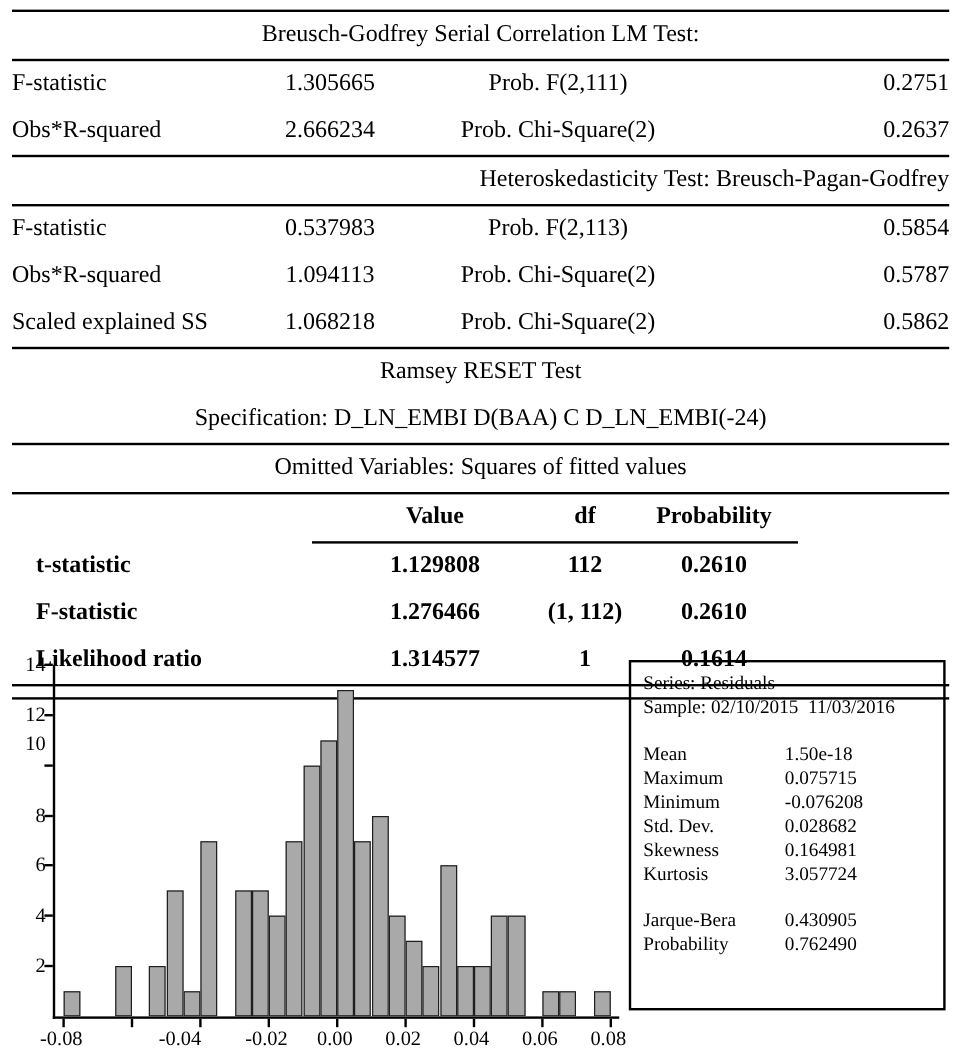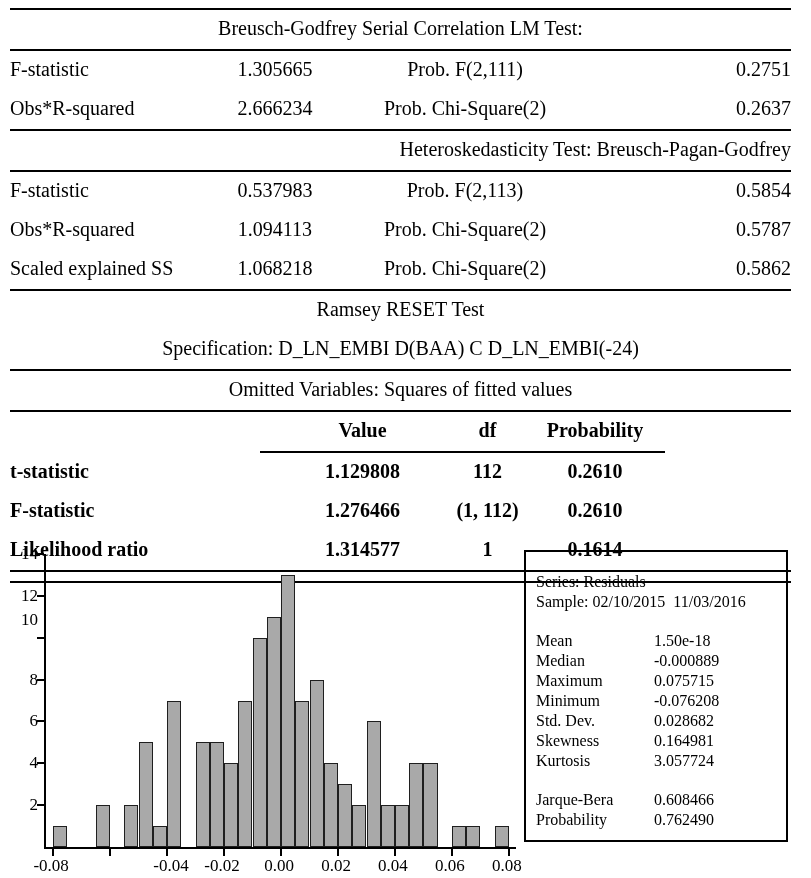--- a/index.html
+++ b/index.html
@@ -16,42 +16,42 @@
   .t-title { text-align: center; padding: 7px 0 9px; }
   .t-title.left { text-align: right; }
 
   .trow { display: grid; grid-template-columns: 180px 170px 210px 221px; padding: 7px 0 9px; }
   .c-label { text-align: left; }
   .c-value { text-align: center; }
   .c-prob  { text-align: center; }
   .c-pval  { text-align: right; }
 
   .rrow { display: grid; grid-template-columns: 250px 205px 45px 170px; width: 670px; padding: 7px 0 9px; font-weight: bold; }
-  .r-label { text-align: left; }
+  .r-label { text-align: left; margin-left: 20px; }
   .r-value { text-align: center; }
   .r-df { display: flex; justify-content: center; white-space: nowrap; }
   .r-prob { text-align: center; }
   .subline { border-top: 2px solid #000; margin-left: 250px; width: 405px; }
 
   
   .hist { position: absolute; left: 10px; top: 545px; width: 791px; height: 330px; font-size: 17px; line-height: 20px; }
   .plot-area {
     position: absolute; left: 34px; top: 9px; width: 470px; height: 293px;
     box-sizing: content-box;
     border-left: 2px solid #000; border-bottom: 2px solid #000;
   }
   .bar { position: absolute; bottom: 0; background: #a9a9a9; border: 1px solid #1f1f1f; }
   .ytick { position: absolute; left: -9px; width: 7px; height: 2px; background: #000; }
   .xtick { position: absolute; bottom: -9px; width: 2px; height: 7px; background: #000; }
   .ylab { position: absolute; left: 0; width: 28px; text-align: right; }
   .xlab { position: absolute; width: 56px; text-align: center; top: 311px; }
 
   .sbox {
     position: absolute; left: 514px; top: 5px; width: 264px; height: 292px;
-    border: 2px solid #000; padding: 20px 10px; font-size: 16px; line-height: 20px;
+    border: 2px solid #000; padding: 8px 10px; font-size: 16px; line-height: 20px;
   }
   .sline { white-space: pre; }
   .sgap { height: 19px; }
   .srow { display: grid; grid-template-columns: 118px auto; }
 </style>
 </head>
 <body>
 
 <div class="doc">
 
@@ -183,24 +183,20 @@
   <div class="sbox">
     <div class="sline">Series: Residuals</div>
     <div class="sline">Sample: 02/10/2015  11/03/2016</div>
     <div class="sgap"></div>
 
     <div class="srow">
       <span>Mean</span>
       <span>1.50e-18</span>
     </div>
     <div class="srow">
-      <span>Median</span>
-      <span>-0.000889</span>
-    </div>
-    <div class="srow">
       <span>Maximum</span>
       <span>0.075715</span>
     </div>
     <div class="srow">
       <span>Minimum</span>
       <span>-0.076208</span>
     </div>
     <div class="srow">
       <span>Std. Dev.</span>
       <span>0.028682</span>
@@ -210,36 +206,36 @@
       <span>0.164981</span>
     </div>
     <div class="srow">
       <span>Kurtosis</span>
       <span>3.057724</span>
     </div>
     <div class="sgap"></div>
 
     <div class="srow">
       <span>Jarque-Bera</span>
-      <span>0.608466</span>
+      <span>0.430905</span>
     </div>
     <div class="srow">
       <span>Probability</span>
       <span>0.762490</span>
     </div>
   </div>
 <div class="ylab" style="top: 250.1px;">2</div>
     <div class="ylab" style="top: 208.3px;">4</div>
     <div class="ylab" style="top: 166.4px;">6</div>
     <div class="ylab" style="top: 124.6px;">8</div>
     <div class="ylab" style="top: 65px;">10</div>
     <div class="ylab" style="top: 40.9px;">12</div>
     <div class="ylab" style="top: -1px;">14</div>
     <div class="xlab" style="left: 13.1px;">-0.08</div>
     <div class="xlab" style="left: 70.1px; margin-top: 40px;">-0.06</div>
-    <div class="xlab" style="left: 133px;">-0.04</div>
+    <div class="xlab" style="left: 112px;">-0.04</div>
     <div class="xlab" style="left: 184px;">-0.02</div>
     <div class="xlab" style="left: 241px;">0.00</div>
     <div class="xlab" style="left: 298px;">0.02</div>
     <div class="xlab" style="left: 354.9px;">0.04</div>
     <div class="xlab" style="left: 411.9px;">0.06</div>
     <div class="xlab" style="left: 468.9px;">0.08</div>
   </div>
 
 </body></html>

